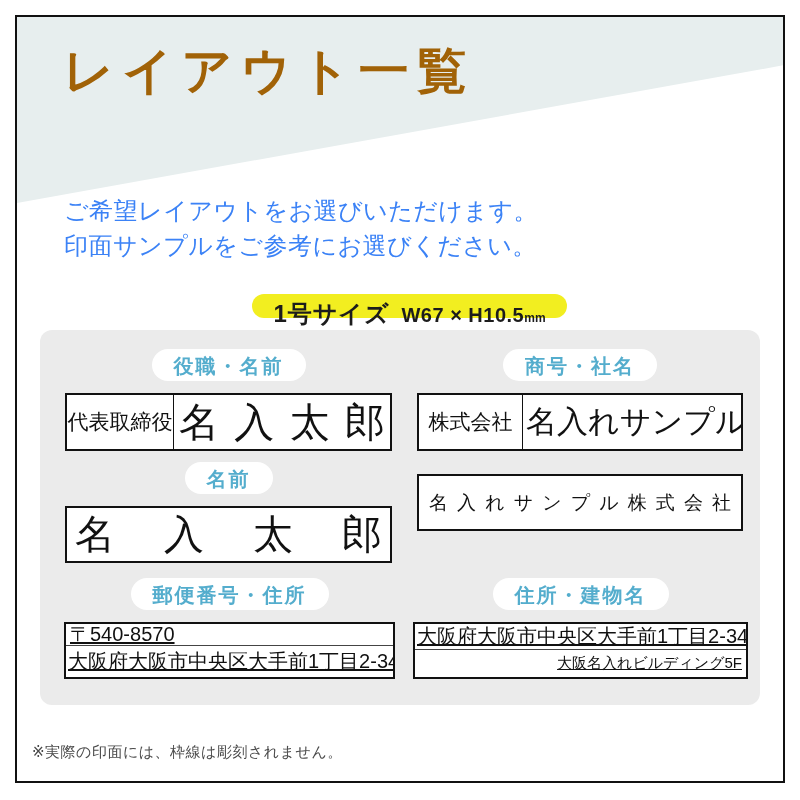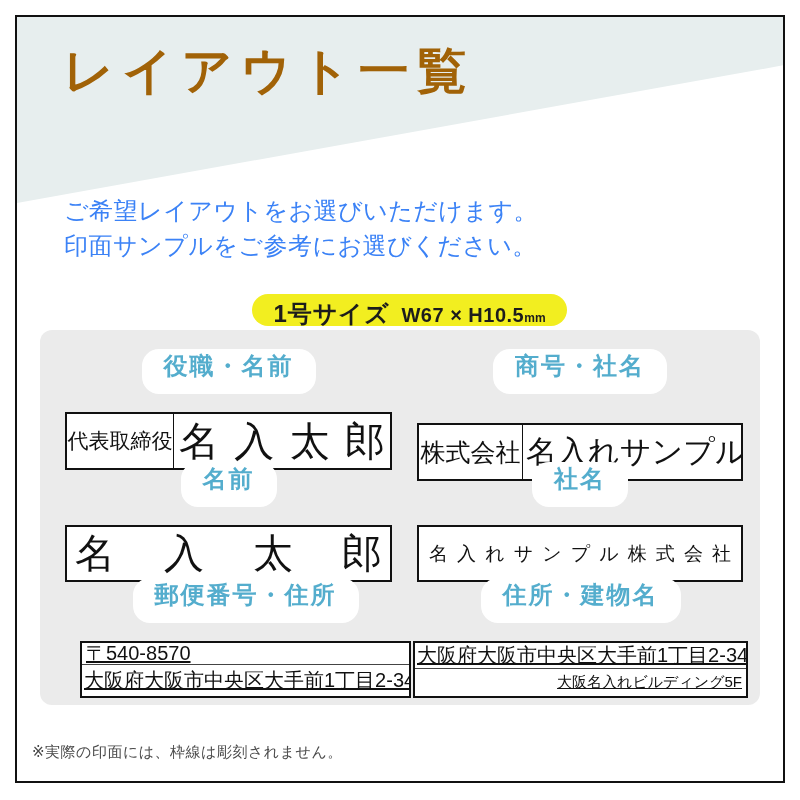--- a/index.html
+++ b/index.html
@@ -27,54 +27,54 @@
   }
   .description{
     position:absolute;left:47px;top:176px;
     font-size:24px;color:#3b82f6;letter-spacing:0.5px;line-height:35px;white-space:nowrap;
   }
   .panel{
     position:absolute;left:23px;top:313px;width:720px;height:375px;
     background:#ebebeb;border-radius:12px;
   }
   .size-badge{
-    position:absolute;left:235px;top:277px;width:315px;height:32px;
+    position:absolute;left:235px;top:277px;width:315px;height:24px;
     background:#f2ee20;border-radius:20px;text-align:center;line-height:40px;
     white-space:nowrap;color:#1c1c1c;
   }
   .size-badge .badge-name{font-size:24px;font-weight:bold;letter-spacing:1px;}
   .size-badge .badge-dims{font-size:20px;font-weight:bold;margin-left:12px;letter-spacing:0.5px;}
   .size-badge .badge-unit{font-size:12px;font-weight:bold;}
   
   .sample{position:absolute;display:flex;flex-direction:column;align-items:center;}
   .s1{left:48px;top:332px;width:327px;}
-  .s2{left:400px;top:332px;width:326px;gap:11px;}
+  .s2{left:400px;top:332px;width:326px;}
   .s3{left:48px;top:445px;width:327px;}
   .s4{left:400px;top:445px;width:326px;}
-  .s5{left:63px;top:561px;width:331px;}
+  .s5{left:47px;top:561px;width:331px;}
   .s6{left:396px;top:561px;width:335px;}
   .pill{
-    height:45px;line-height:34px;padding:0 22px;border-radius:17px;
-    background:#ffffff;color:#54adcd;font-size:24px;font-weight:bold;
+    height:32px;line-height:34px;padding:0 22px;border-radius:17px;
+    background:#ffffff;color:#54adcd;font-size:20px;font-weight:bold;
     letter-spacing:2px;white-space:nowrap;
   }
   .stamp-box{
-    width:100%;margin-top:18px;background:#ffffff;color:#111;
+    width:100%;margin-top:12px;background:#ffffff;color:#111;
     border:2px solid #111;box-sizing:border-box;overflow:hidden;
   }
   .s1 .stamp-box,.s2 .stamp-box{height:58px;}
   .s3 .stamp-box,.s4 .stamp-box{height:57px;}
   .s5 .stamp-box,.s6 .stamp-box{height:57px;}
   .split{display:flex;align-items:stretch;}
   .cell-left{
     flex:0 0 auto;display:flex;align-items:center;justify-content:center;
     border-right:1px solid #111;white-space:nowrap;
   }
   .s1 .cell-left{width:106px;font-size:21px;}
-  .s2 .cell-left{width:103px;font-size:25px;}
+  .s2 .cell-left{width:103px;font-size:21px;}
   .cell-right{flex:1 1 auto;display:flex;align-items:center;min-width:0;}
   .fill{width:100%;text-align:justify;text-align-last:justify;white-space:nowrap;}
   .s1 .cell-right .fill{font-size:40px;padding:0 5px;}
   .s2 .cell-right .fill{font-size:31px;padding:0 3px;}
   .single{display:flex;align-items:center;}
   .s3 .fill{font-size:40px;padding:0 8px;}
   .s4 .fill{font-size:19px;padding:0 10px;}
   .two-line{display:flex;flex-direction:column;text-decoration:underline;}
   .s5 .row1{
     height:21px;line-height:21px;font-size:20px;text-align:left;
@@ -136,21 +136,20 @@
   </div>
 
   <div class="sample s3">
     <div class="pill">名前</div>
     <div class="stamp-box single">
       <div class="fill">名入太郎</div>
     </div>
   </div>
 
   <div class="sample s4">
-    <div class="pill">社名</div>
     <div class="stamp-box single">
       <div class="fill">名入れサンプル株式会社</div>
     </div>
   </div>
 
   <div class="sample s5">
     <div class="pill">郵便番号・住所</div>
     <div class="stamp-box two-line">
       <div class="row1">〒540-8570</div>
       <div class="row2">

